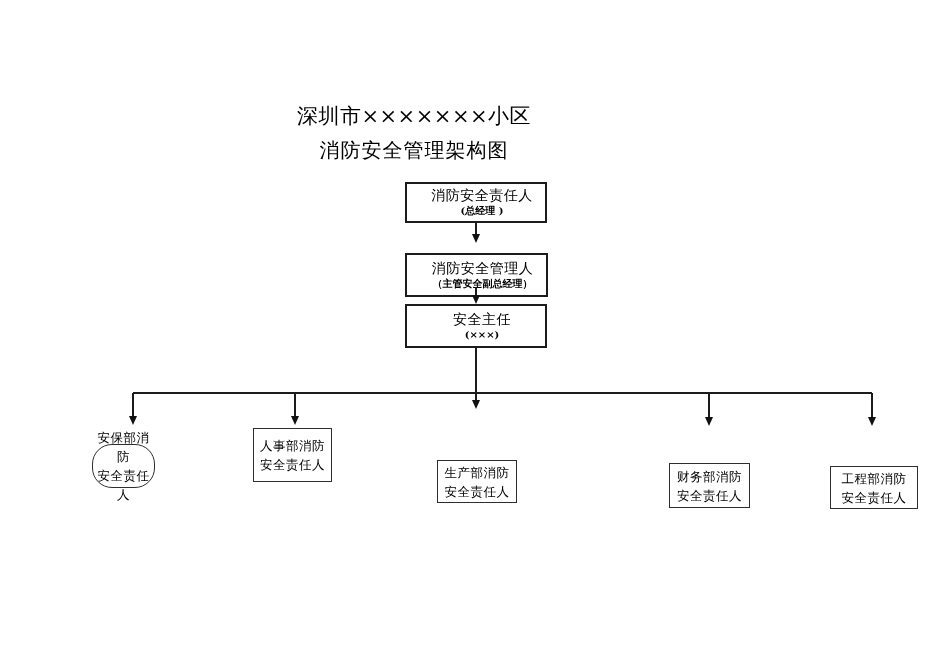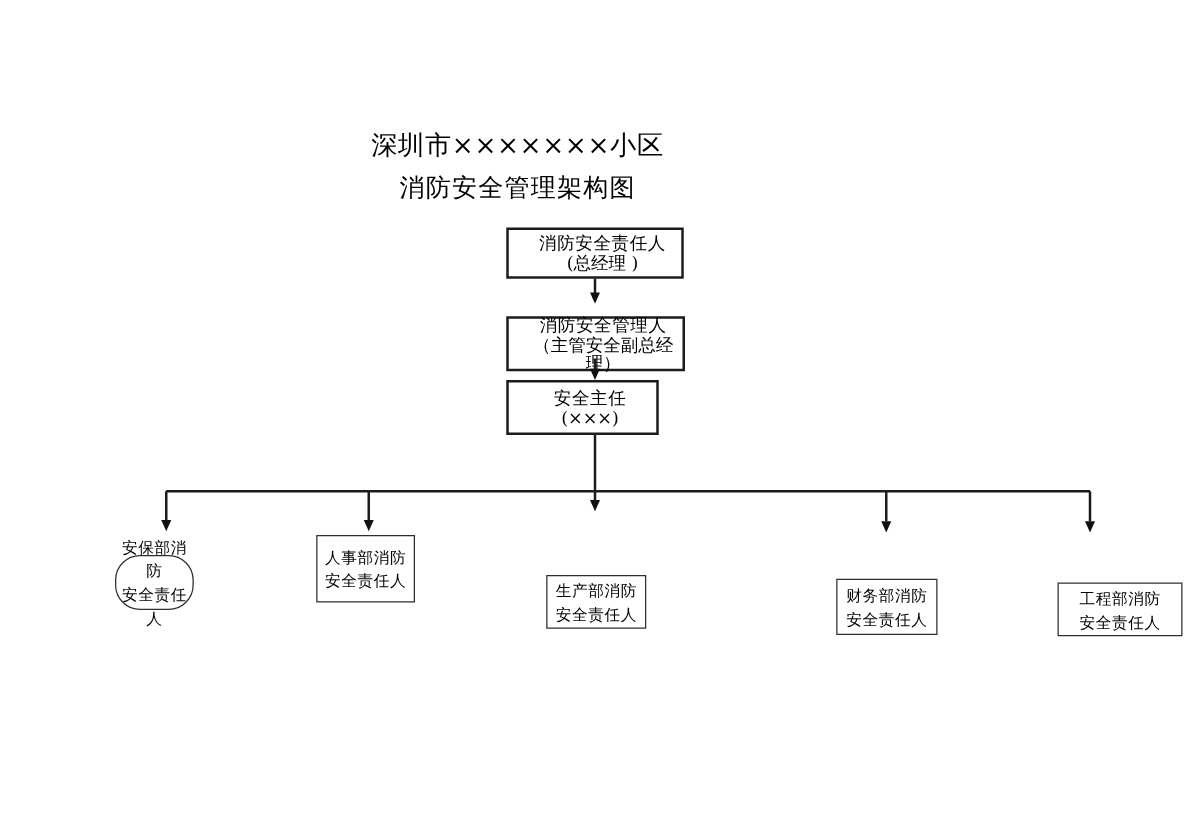--- a/index.html
+++ b/index.html
@@ -28,21 +28,21 @@
     border: 2px solid #1c1c1c;
     background: #ffffff;
     display: flex;
     flex-direction: column;
     align-items: center;
     justify-content: center;
     text-align: center;
     padding-left: 12px;
   }
   .cbox .l1 { font-size: 14px; line-height: 17px; letter-spacing: 0.5px; }
-  .cbox .l2 { font-size: 14px; line-height: 14px; }
+  .cbox .l2 { font-size: 10px; line-height: 14px; font-weight: bold; }
 
   .dbox {
     position: absolute;
     box-sizing: border-box;
     border: 1px solid #2e2e2e;
     background: #ffffff;
     display: flex;
     flex-direction: column;
     align-items: center;
     justify-content: center;
@@ -78,21 +78,21 @@
   <div class="ahead" style="left:471.5px;top:234px;"></div>
 
   <div class="cbox" style="left:405px;top:243px;width:143px;height:44px;margin-top:10px;">
     <div class="l1">消防安全管理人</div>
     <div class="l2">（主管安全副总经理）</div>
   </div>
 
   <div class="vline thick" style="left:475px;top:287px;height:9px;"></div>
   <div class="ahead" style="left:471.5px;top:295px;"></div>
 
-  <div class="cbox" style="left:405px;top:304px;width:122px;height:44px;">
+  <div class="cbox" style="left:405px;top:304px;width:142px;height:44px;">
     <div class="l1">安全主任</div>
     <div class="l2">(×××)</div>
   </div>
 
   <div class="vline" style="left:475.25px;top:348px;height:52px;"></div>
   <div class="ahead" style="left:471.5px;top:400px;"></div>
 
   <div class="hline" style="left:133px;top:392px;width:739px;"></div>
 
   <div class="vline" style="left:132.25px;top:393px;height:23px;"></div>
@@ -120,18 +120,18 @@
   <div class="dbox" style="left:437px;top:460px;width:80px;height:43px;">
     <div class="dl">生产部消防</div>
     <div class="dl">安全责任人</div>
   </div>
 
   <div class="dbox" style="left:669px;top:463px;width:81px;height:45px;">
     <div class="dl">财务部消防</div>
     <div class="dl">安全责任人</div>
   </div>
 
-  <div class="dbox" style="left:830px;top:466px;width:100px;height:43px;margin-left:16px;">
+  <div class="dbox" style="left:830px;top:466px;width:88px;height:43px;">
     <div class="dl">工程部消防</div>
     <div class="dl">安全责任人</div>
   </div>
 
 </div>
 
 </body></html>

